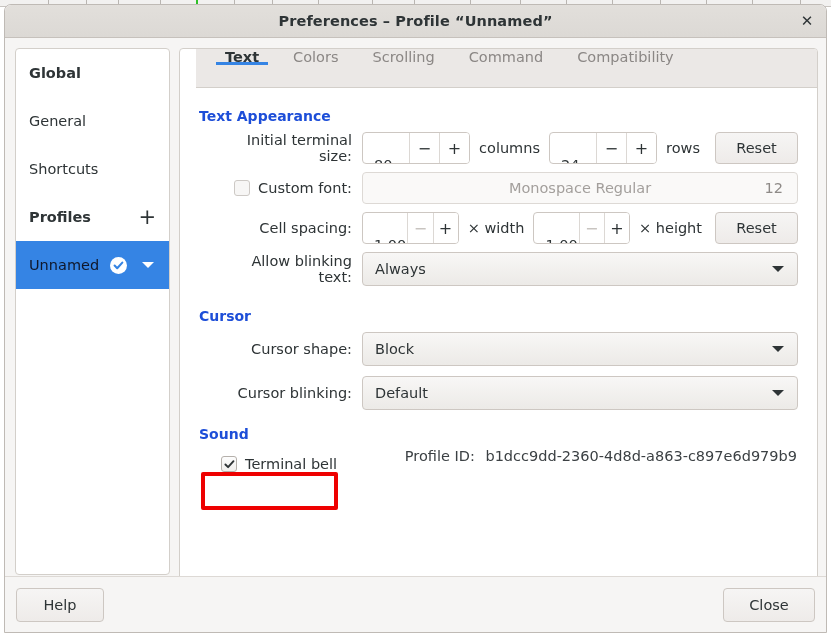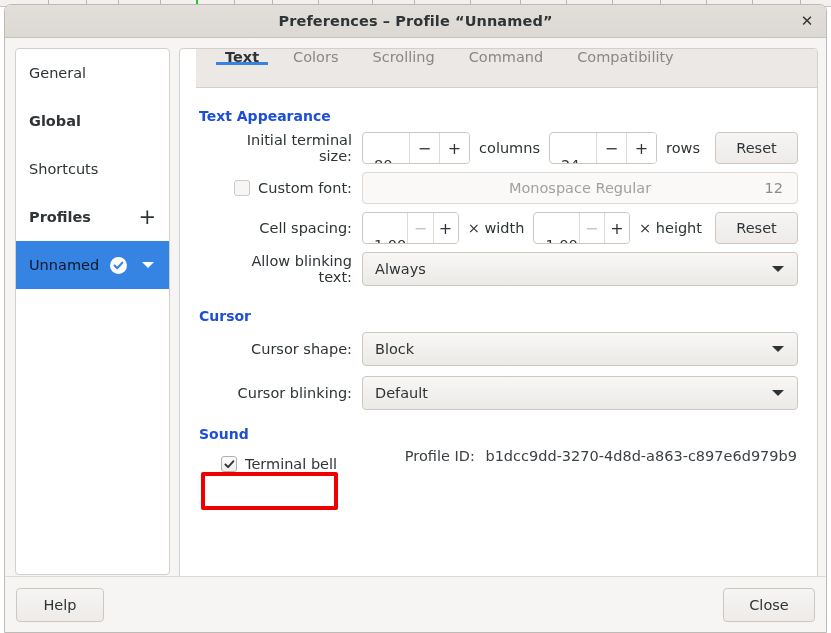--- a/index.html
+++ b/index.html
@@ -347,26 +347,26 @@
     <div id="titlebar-title">Preferences – Profile “Unnamed”</div>
     <div id="close-button">
       <span class="glyph">✕</span>
     </div>
   </div>
 
   <div id="window-body">
 
     <div id="sidebar">
 
+      <div class="side-row header">
+        <span class="label">Global</span>
+      </div>
+
       <div class="side-row item">
         <span class="label">General</span>
-      </div>
-
-      <div class="side-row header">
-        <span class="label">Global</span>
       </div>
 
       <div class="side-row item">
         <span class="label">Shortcuts</span>
       </div>
 
       <div class="side-row header">
         <span class="label">Profiles</span>
         <span class="spacer"></span>
         <span id="profiles-add">+</span>
@@ -491,21 +491,21 @@
           <span class="cbox">
             <svg width="11" height="11" viewBox="0 0 11 11" aria-hidden="true">
               <path d="M1.4 5.5 L4.1 8.2 L9.5 2.2" fill="none" stroke="#2e3436" stroke-width="1.9" stroke-linecap="round" stroke-linejoin="round"></path>
             </svg>
           </span>
           <span class="bell-label">Terminal bell</span>
         </div>
 
         <div id="profile-id-line">
           <span class="pid-label">Profile ID:</span>
-          <span class="pid-value" style="margin-left:6px">b1dcc9dd-3270-4d8d-a863-c897e6d979b9</span>
+          <span class="pid-value" style="margin-left:6px">b1dcc9dd-2360-4d8d-a863-c897e6d979b9</span>
         </div>
 
       </div>
     </div>
 
     <div id="bell-annotation"></div>
 
   </div>
 
   <div id="footer">

